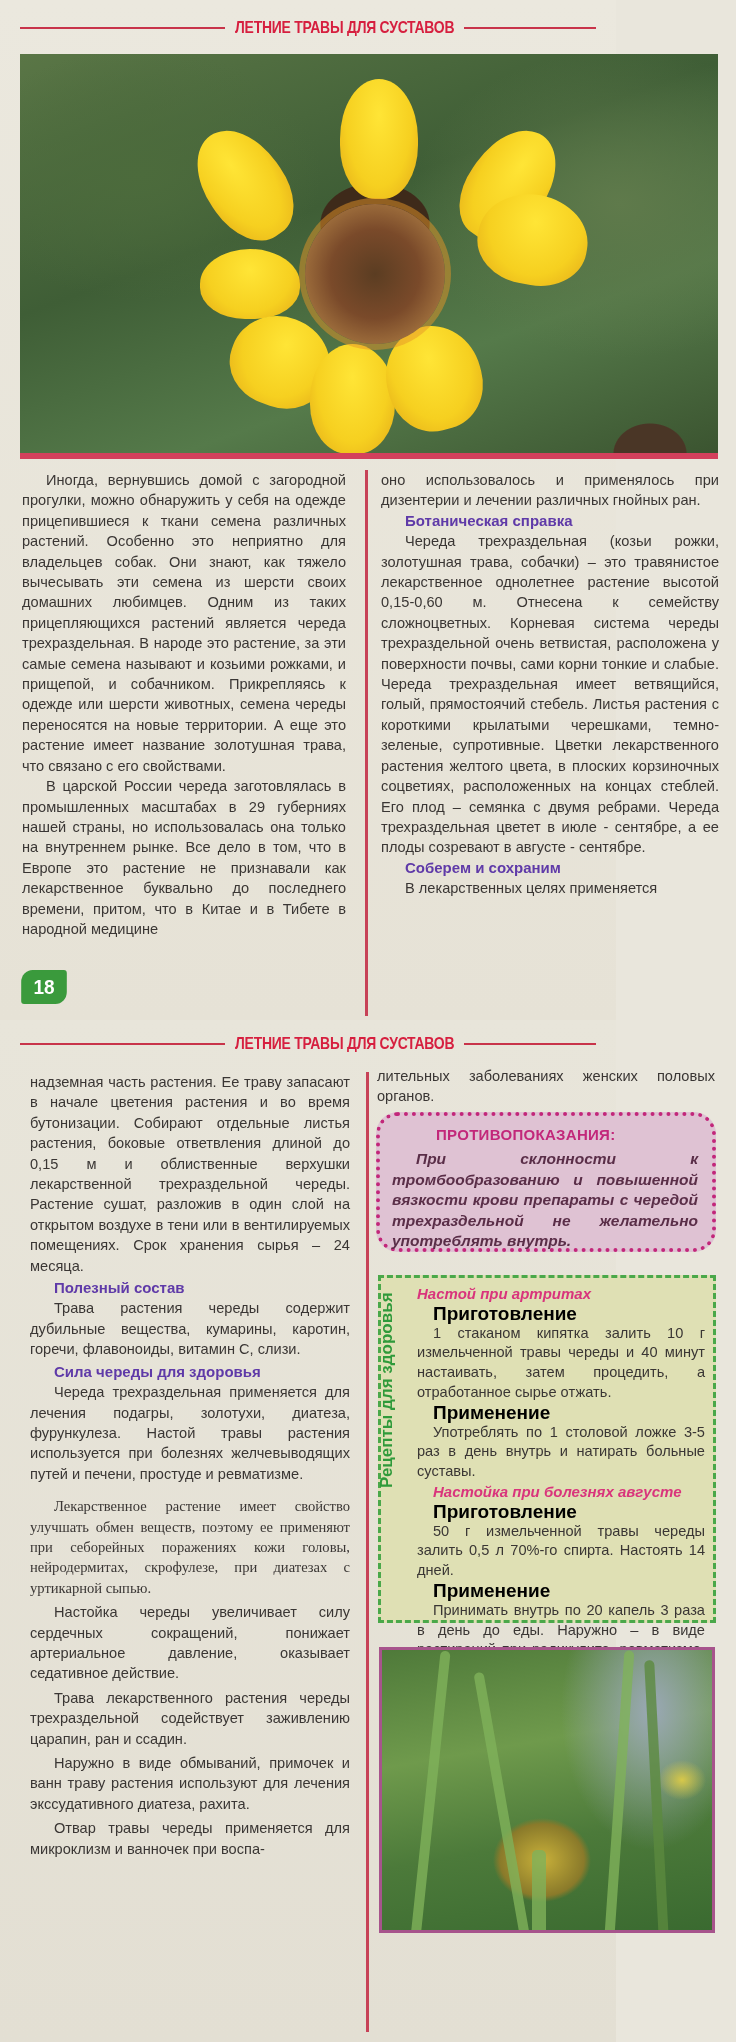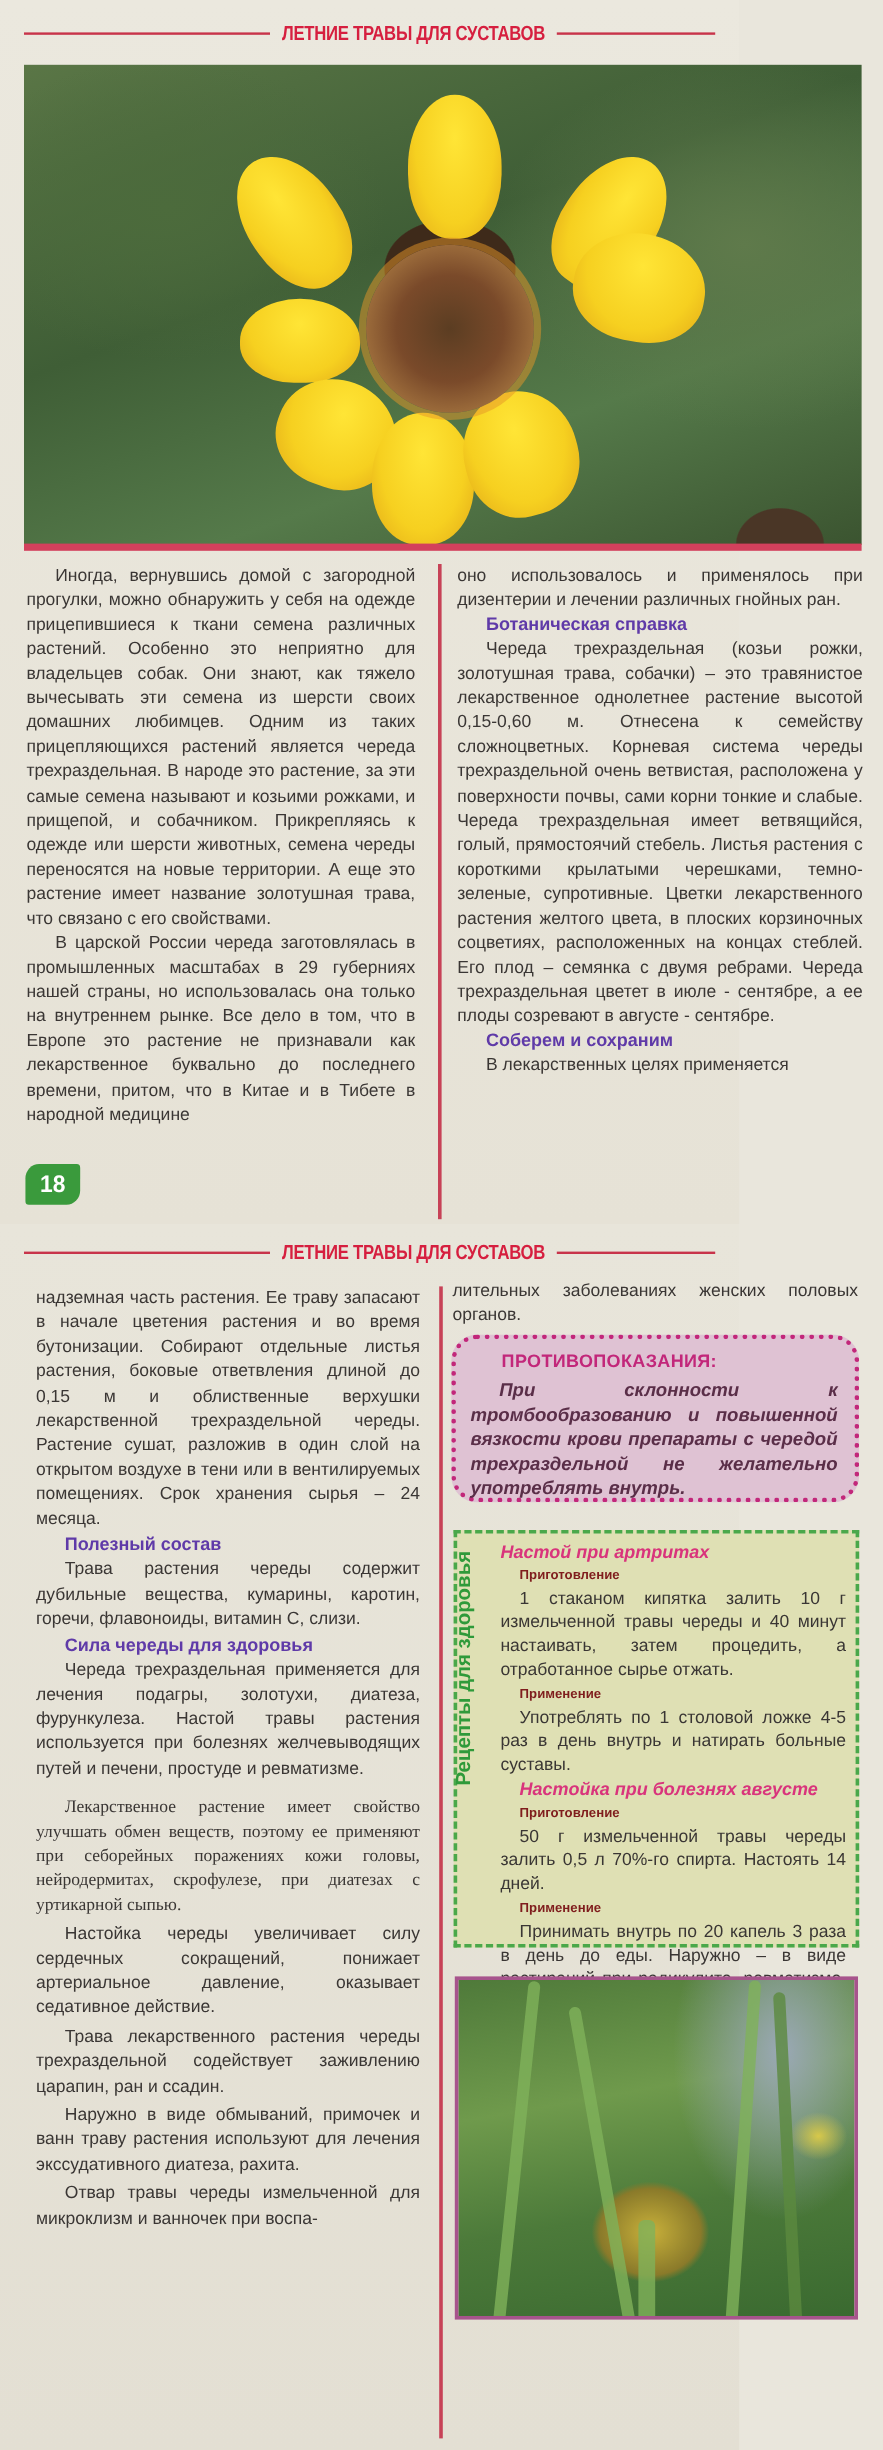--- a/index.html
+++ b/index.html
@@ -59,38 +59,38 @@
     position: absolute; width: 48px; height: 34px; background: #3a9a3c; color: #fff;
     font-weight: bold; font-size: 20px; display: flex; align-items: center; justify-content: center;
     border-radius: 12px 3px 12px 3px; transform: scaleX(0.95);
   }
 
   .contra {
     position: absolute; left: 376px; top: 1112px; width: 340px; height: 140px;
     background: #dfc2d3; border: 4px dotted #c2277a; border-radius: 22px;
     padding: 10px 14px 8px 12px;
   }
-  .contra .ctitle { font-size: 15px; font-weight: bold; color: #c2277a; margin-left: 26px; letter-spacing: 0.3px; }
+  .contra .ctitle { font-size: 15px; font-weight: bold; color: #c2277a; margin-left: 44px; letter-spacing: 0.3px; }
   .contra .ctext {
     font-family: "Liberation Sans", sans-serif; font-style: italic; font-weight: bold;
     font-size: 15.5px; line-height: 20.6px; color: #5a2e48; text-align: justify; margin-top: 6px; text-indent: 24px;
   }
 
   .recipes {
     position: absolute; left: 378px; top: 1275px; width: 338px; height: 348px;
     background: #dfe0b4; border: 3px dashed #4aa84a; padding: 6px 8px 6px 14px;
   }
   .recipes .side {
     position: absolute; left: -4px; top: 210px; width: 40px;
     transform: rotate(-90deg); transform-origin: left top;
     font-size: 17px; font-weight: bold; color: #2f9a3a; white-space: nowrap;
   }
   .recipes .body { margin-left: 22px; font-size: 14.6px; line-height: 19.8px; color: #3a3634; text-align: justify; }
   .recipes .rtitle { font-style: italic; font-weight: bold; color: #d9347c; font-size: 15px; }
-  .recipes .sub { font-weight: bold; font-size: 11px; color: #7f1d1d; margin-left: 16px; }
+  .recipes .sub { font-weight: bold; font-size: 19px; color: #000000; margin-left: 16px; }
   .recipes p { text-indent: 16px; }
 
   .photo2 {
     position: absolute; left: 379px; top: 1647px; width: 336px; height: 286px;
     border: 3px solid #a7548c; overflow: hidden;
     background:
       radial-gradient(ellipse 70px 60px at 160px 210px, #c8b03a 0%, #8a7a2a 60%, transparent 70%),
       radial-gradient(ellipse 30px 25px at 300px 130px, #d7c84a 0%, transparent 80%),
       radial-gradient(ellipse 130px 200px at 270px 60px, #9aa8b6 0%, transparent 70%),
       linear-gradient(170deg,#4f7a3a 0%,#6f9a4c 35%,#4c7a3a 65%,#3a6a30 100%);
@@ -149,42 +149,42 @@
 <div class="col" style="left:30px; top:1072px; width:320px;">
   <p class="noindent">надземная часть растения. Ее траву запасают в начале цветения растения и во время бутонизации. Собирают отдельные листья растения, боковые ответвления длиной до 0,15 м и облиственные верхушки лекарственной трехраздельной череды. Растение сушат, разложив в один слой на открытом воздухе в тени или в вентилируемых помещениях. Срок хранения сырья – 24 месяца.</p>
   <h3 style="margin-top:2px;">Полезный состав</h3>
   <p>Трава растения череды содержит дубильные вещества, кумарины, каротин, горечи, флавоноиды, витамин С, слизи.</p>
   <h3 style="margin-top:2px;">Сила череды для здоровья</h3>
   <p>Череда трехраздельная применяется для лечения подагры, золотухи, диатеза, фурункулеза. Настой травы растения используется при болезнях желчевыводящих путей и печени, простуде и ревматизме.</p>
   <p style="margin-top:12px;font-family:Liberation Serif, serif;">Лекарственное растение имеет свойство улучшать обмен веществ, поэтому ее применяют при себорейных поражениях кожи головы, нейродермитах, скрофулезе, при диатезах с уртикарной сыпью.</p>
   <p style="margin-top:4px;">Настойка череды увеличивает силу сердечных сокращений, понижает артериальное давление, оказывает седативное действие.</p>
   <p style="margin-top:4px;">Трава лекарственного растения череды трехраздельной содействует заживлению царапин, ран и ссадин.</p>
   <p style="margin-top:4px;">Наружно в виде обмываний, примочек и ванн траву растения используют для лечения экссудативного диатеза, рахита.</p>
-  <p style="margin-top:4px;">Отвар травы череды измельченной для микроклизм и ванночек при воспа-</p>
+  <p style="margin-top:4px;">Отвар травы череды применяется для микроклизм и ванночек при воспа-</p>
 </div>
 
 <div class="divider" style="left:366px; top:1072px; height:960px;"></div>
 
 <div class="col" style="left:377px; top:1066px; width:338px;">
   <p class="noindent">лительных заболеваниях женских половых органов.</p>
 </div>
 
 <div class="contra">
   <div class="ctitle">ПРОТИВОПОКАЗАНИЯ:</div>
   <div class="ctext">При склонности к тромбообразованию и повышенной вязкости крови препараты с чередой трехраздельной не желательно употреблять внутрь.</div>
 </div>
 
 <div class="recipes">
   <div class="side">Рецепты для здоровья</div>
   <div class="body">
     <div class="rtitle">Настой при артритах</div>
     <div class="sub">Приготовление</div>
     <p>1 стаканом кипятка залить 10 г измельченной травы череды и 40 минут настаивать, затем процедить, а отработанное сырье отжать.</p>
     <div class="sub">Применение</div>
-    <p>Употреблять по 1 столовой ложке 4-5 раз в день внутрь и натирать больные суставы.</p>
+    <p>Употреблять по 1 столовой ложке 3-5 раз в день внутрь и натирать больные суставы.</p>
     <div class="rtitle" style="margin-left:16px;">Настойка при болезнях августе</div>
     <div class="sub">Приготовление</div>
     <p>50 г измельченной травы череды залить 0,5 л 70%-го спирта. Настоять 14 дней.</p>
     <div class="sub">Применение</div>
     <p>Принимать внутрь по 20 капель 3 раза в день до еды. Наружно – в виде растираний при радикулите, ревматизме, подагре.</p>
   </div>
 </div>
 
 <div class="photo2">
   <div class="blade" style="left:40px; top:0; height:357px; transform:rotate(6deg);"></div>

